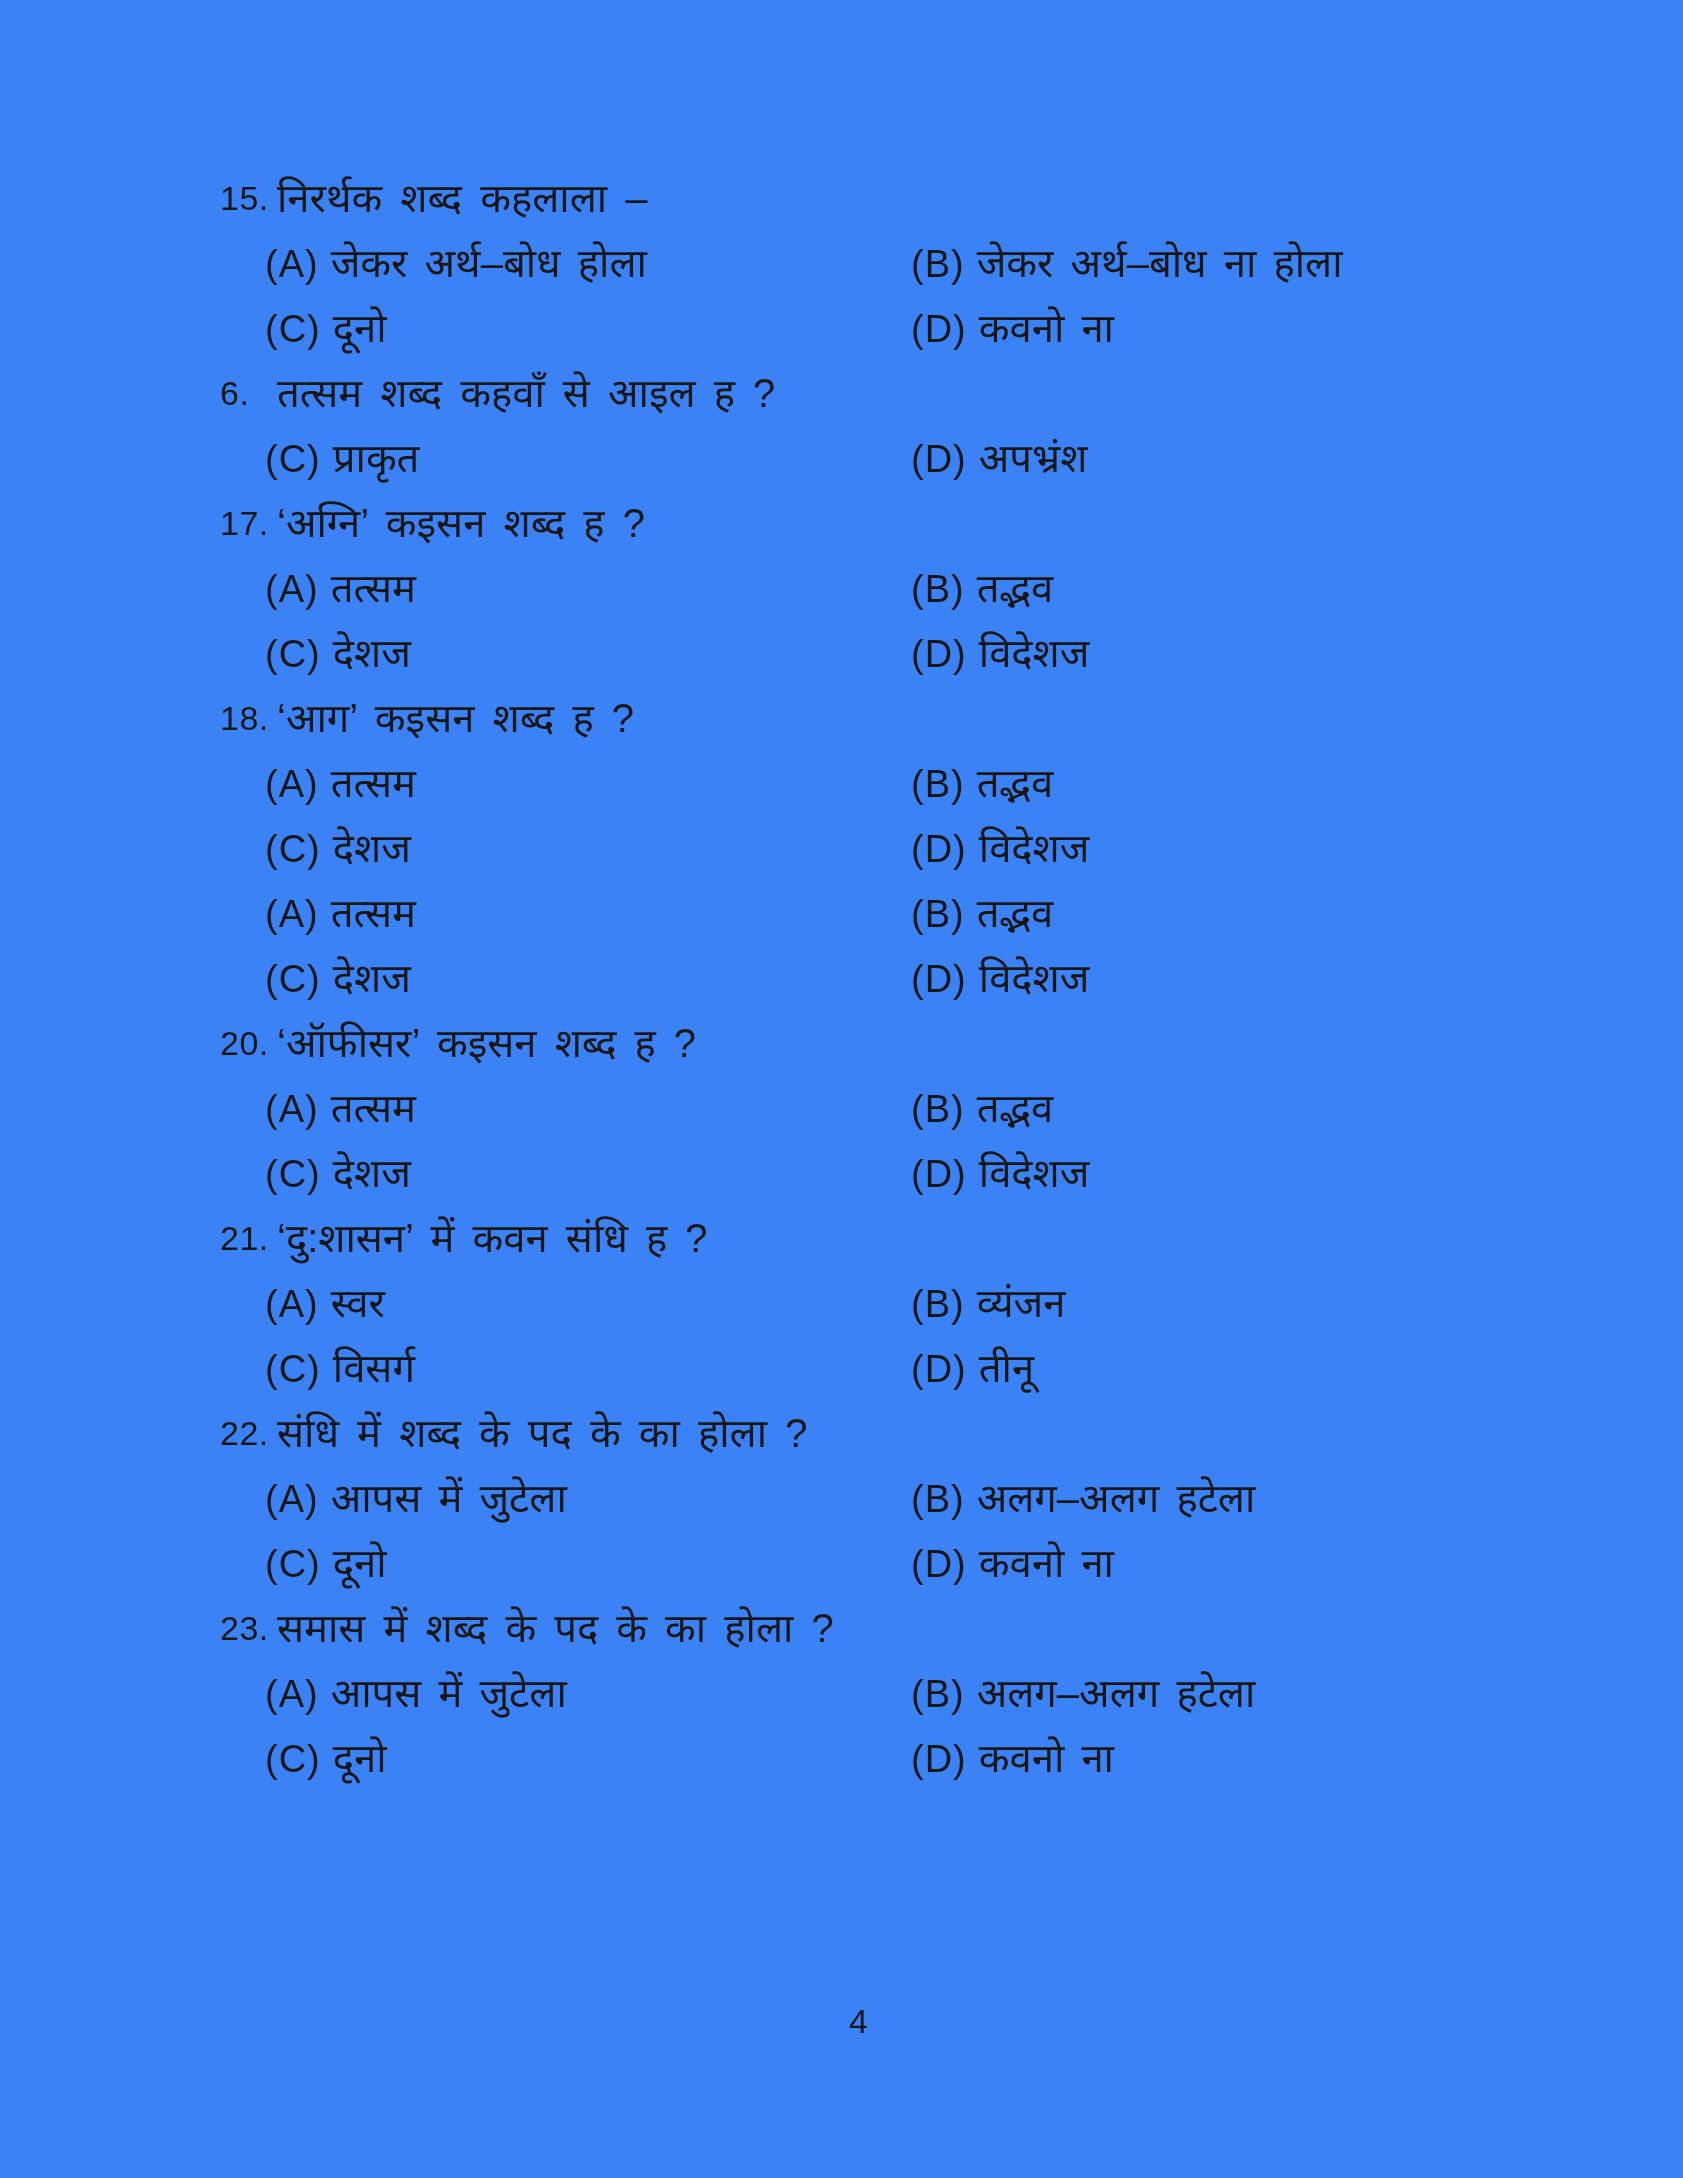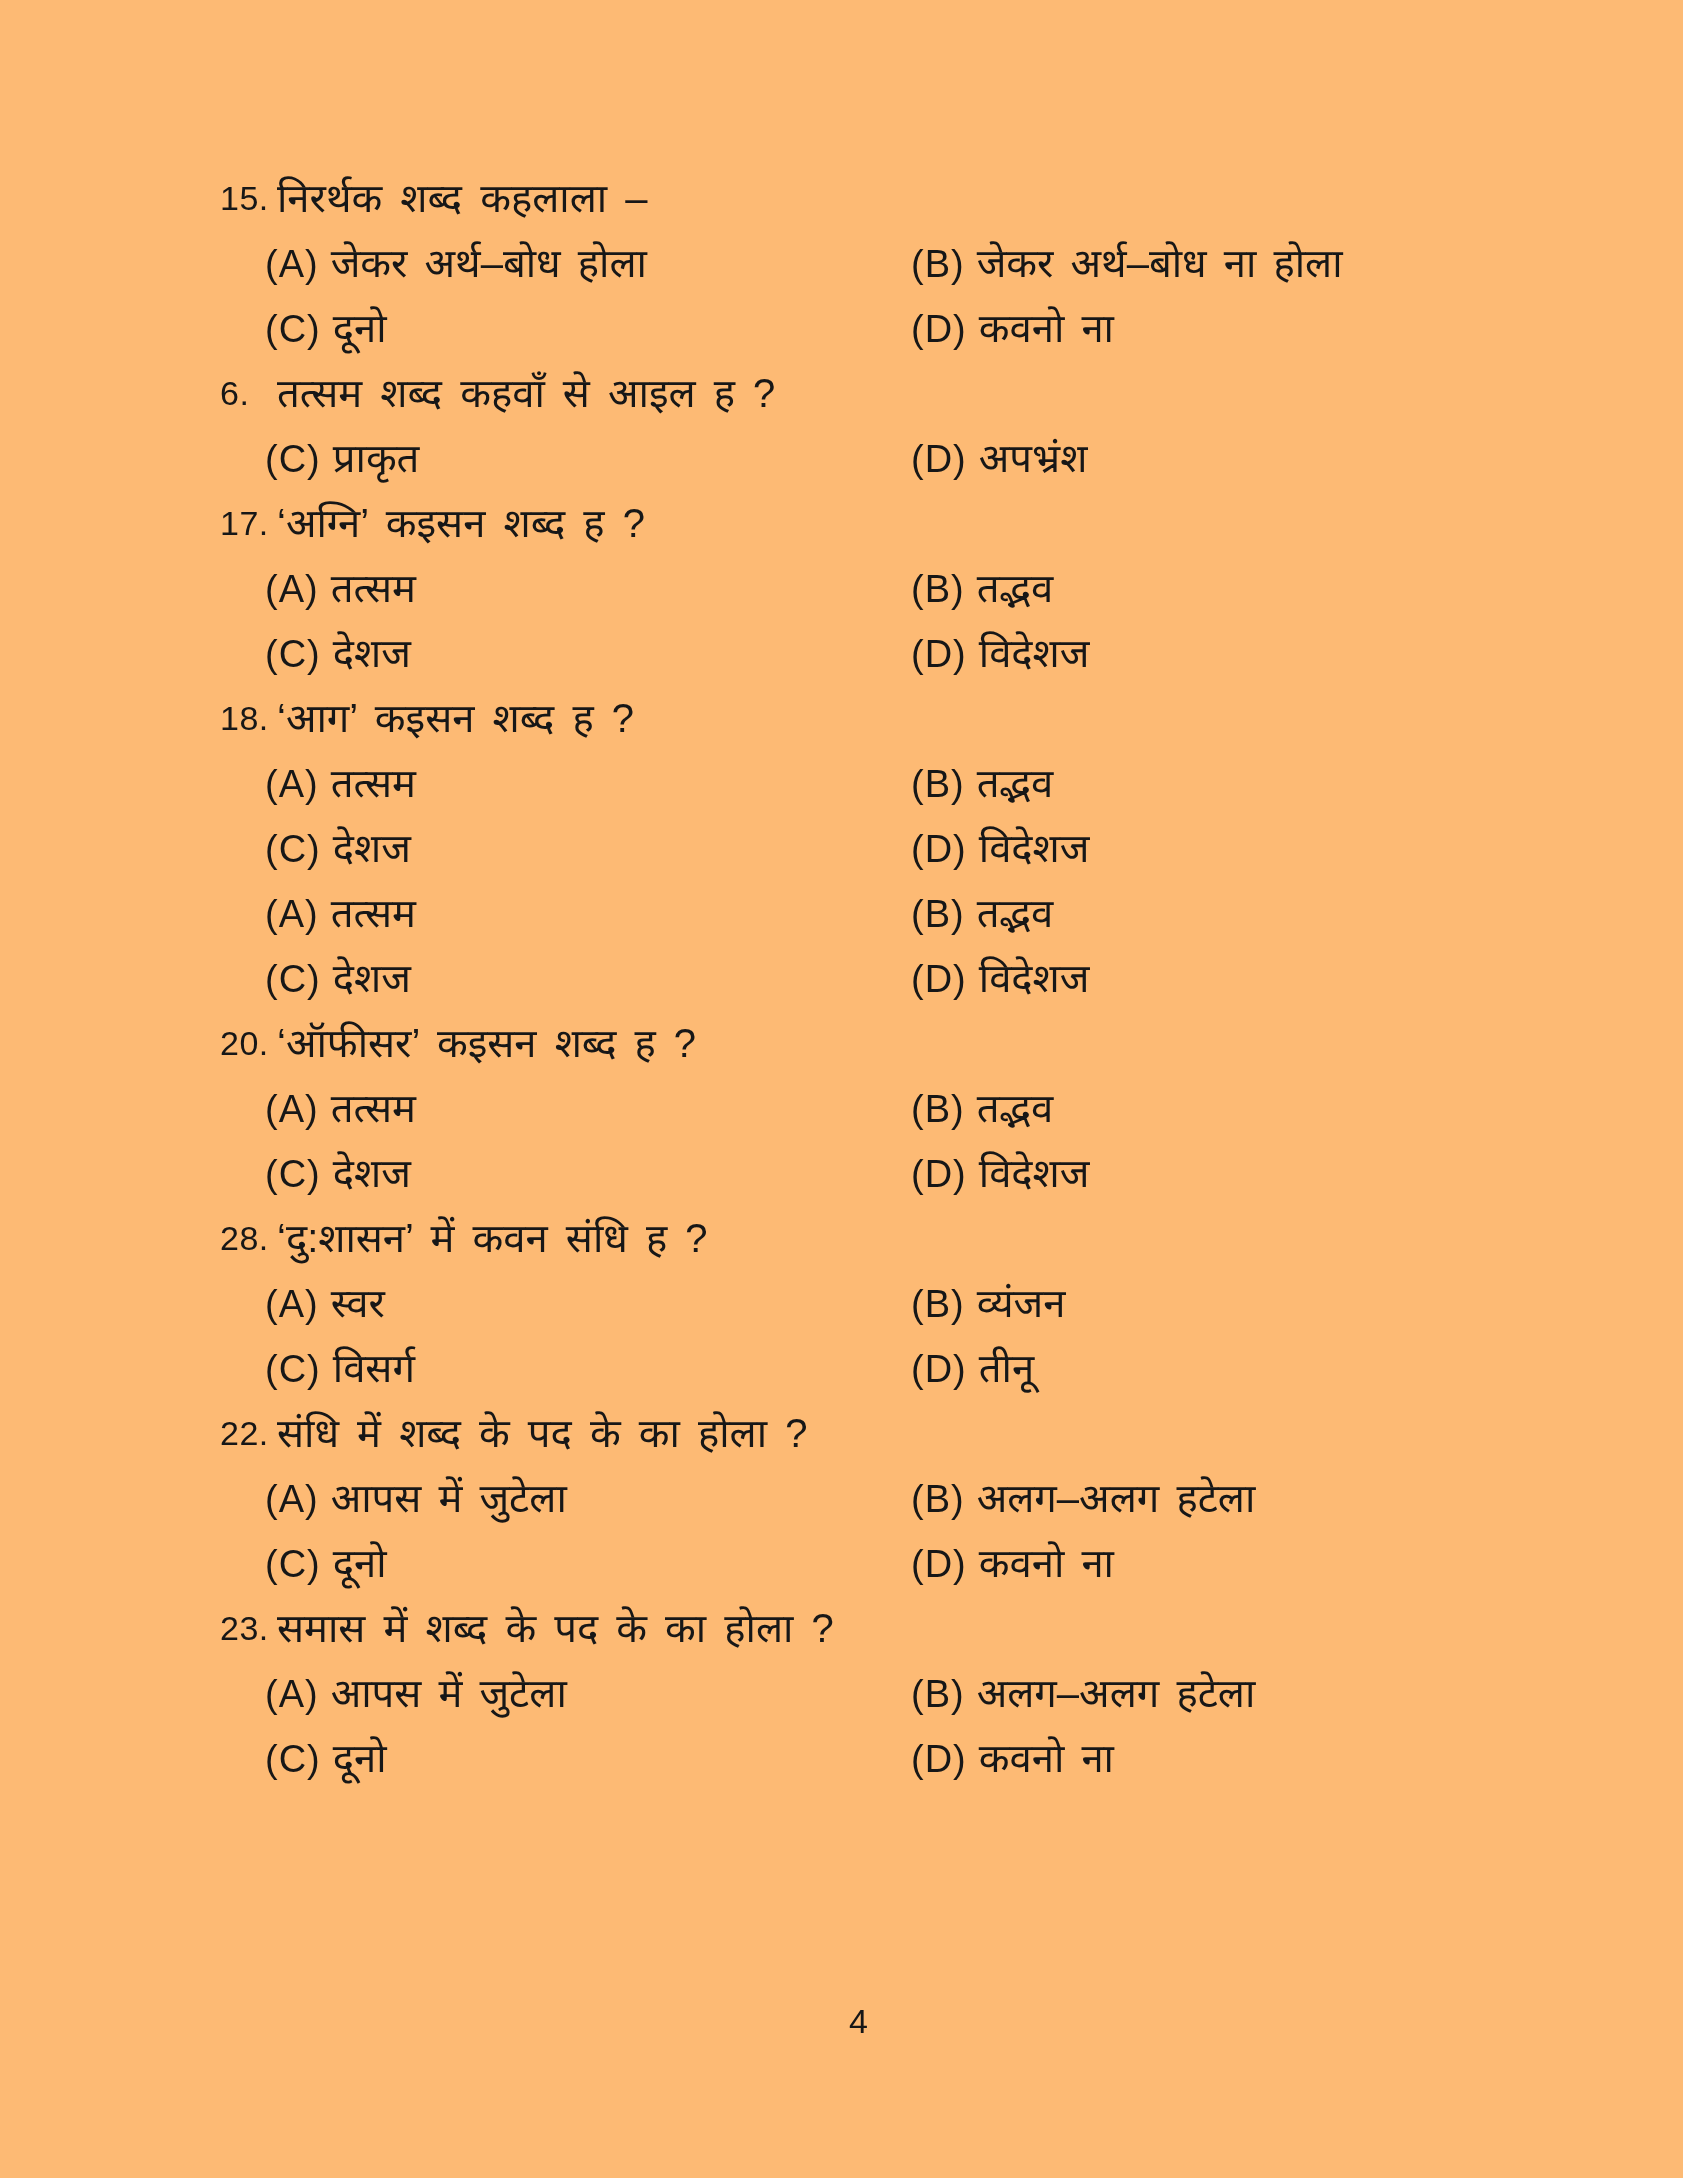--- a/index.html
+++ b/index.html
@@ -12,21 +12,21 @@
   }
   body {
     font-family: "Liberation Sans", "DejaVu Sans", sans-serif;
     color: #171717;
     position: relative;
   }
   .sheet {
     position: relative;
     width: 1683px;
     height: 2178px;
-    background: #fdba74;
+    background: #3b82f6;
   }
   .questions {
     position: absolute;
     top: 166px;
     left: 0;
     right: 0;
   }
   .qblock { position: relative; }
   .row {
     position: relative;
@@ -149,21 +149,21 @@
       <span class="opt opt-b"><span class="olabel">(B)</span><span class="otext">तद्भव</span></span>
     </div>
     <div class="row">
       <span class="opt opt-c"><span class="olabel">(C)</span><span class="otext">देशज</span></span>
       <span class="opt opt-d"><span class="olabel">(D)</span><span class="otext">विदेशज</span></span>
     </div>
   </section>
 
   <section class="qblock">
     <div class="row">
-      <span class="qnum">28.</span>
+      <span class="qnum">21.</span>
       <span class="qtext">‘दु:शासन’ में कवन संधि ह ?</span>
     </div>
     <div class="row">
       <span class="opt opt-a"><span class="olabel">(A)</span><span class="otext">स्वर</span></span>
       <span class="opt opt-b"><span class="olabel">(B)</span><span class="otext">व्यंजन</span></span>
     </div>
     <div class="row">
       <span class="opt opt-c"><span class="olabel">(C)</span><span class="otext">विसर्ग</span></span>
       <span class="opt opt-d"><span class="olabel">(D)</span><span class="otext">तीनू</span></span>
     </div>

